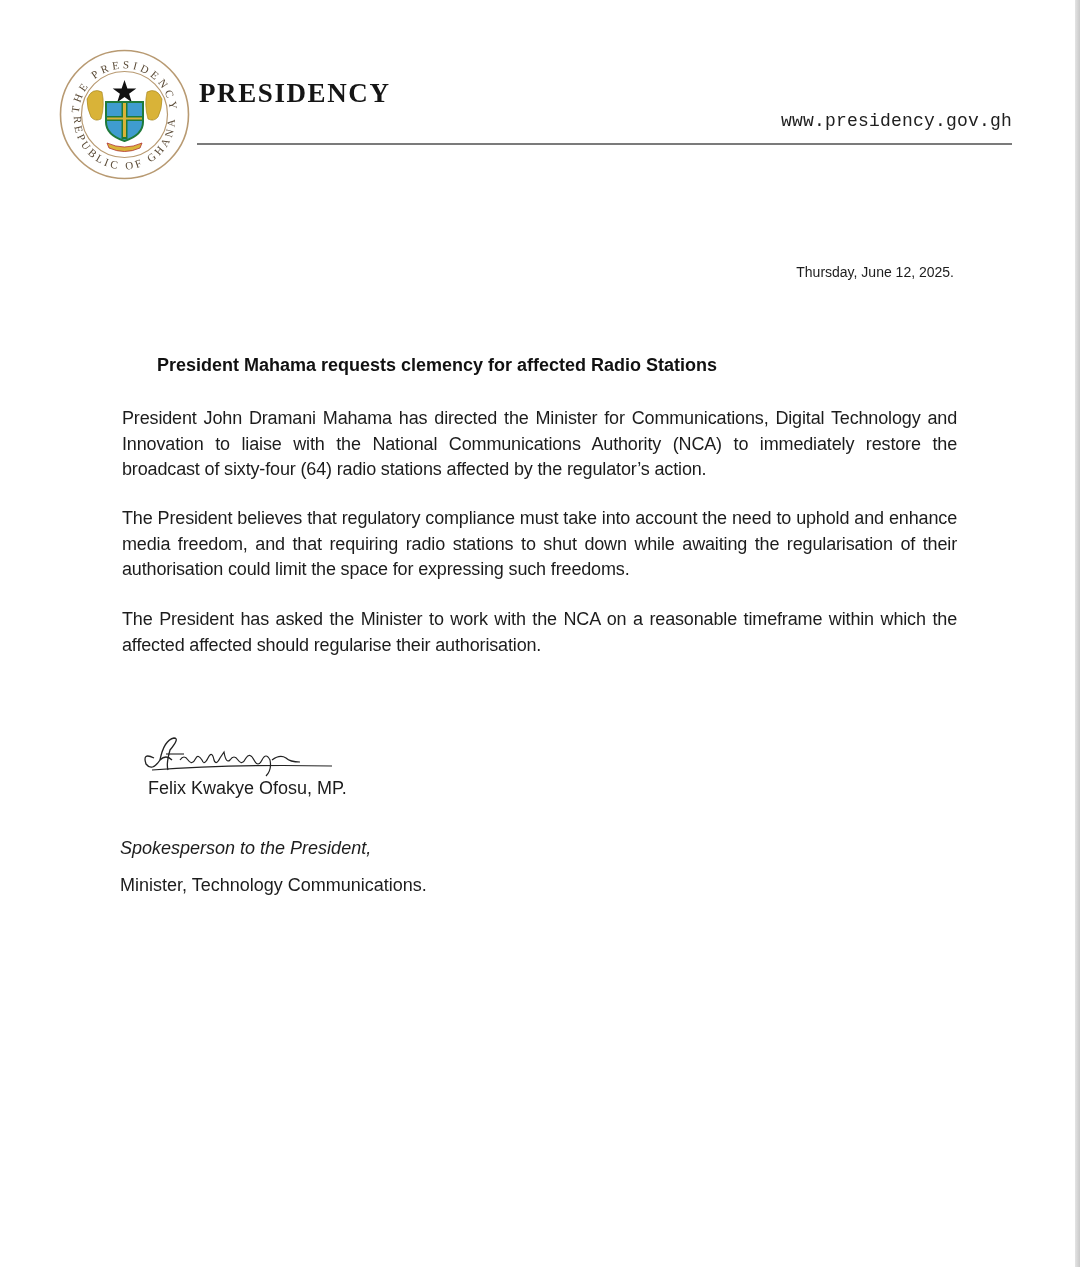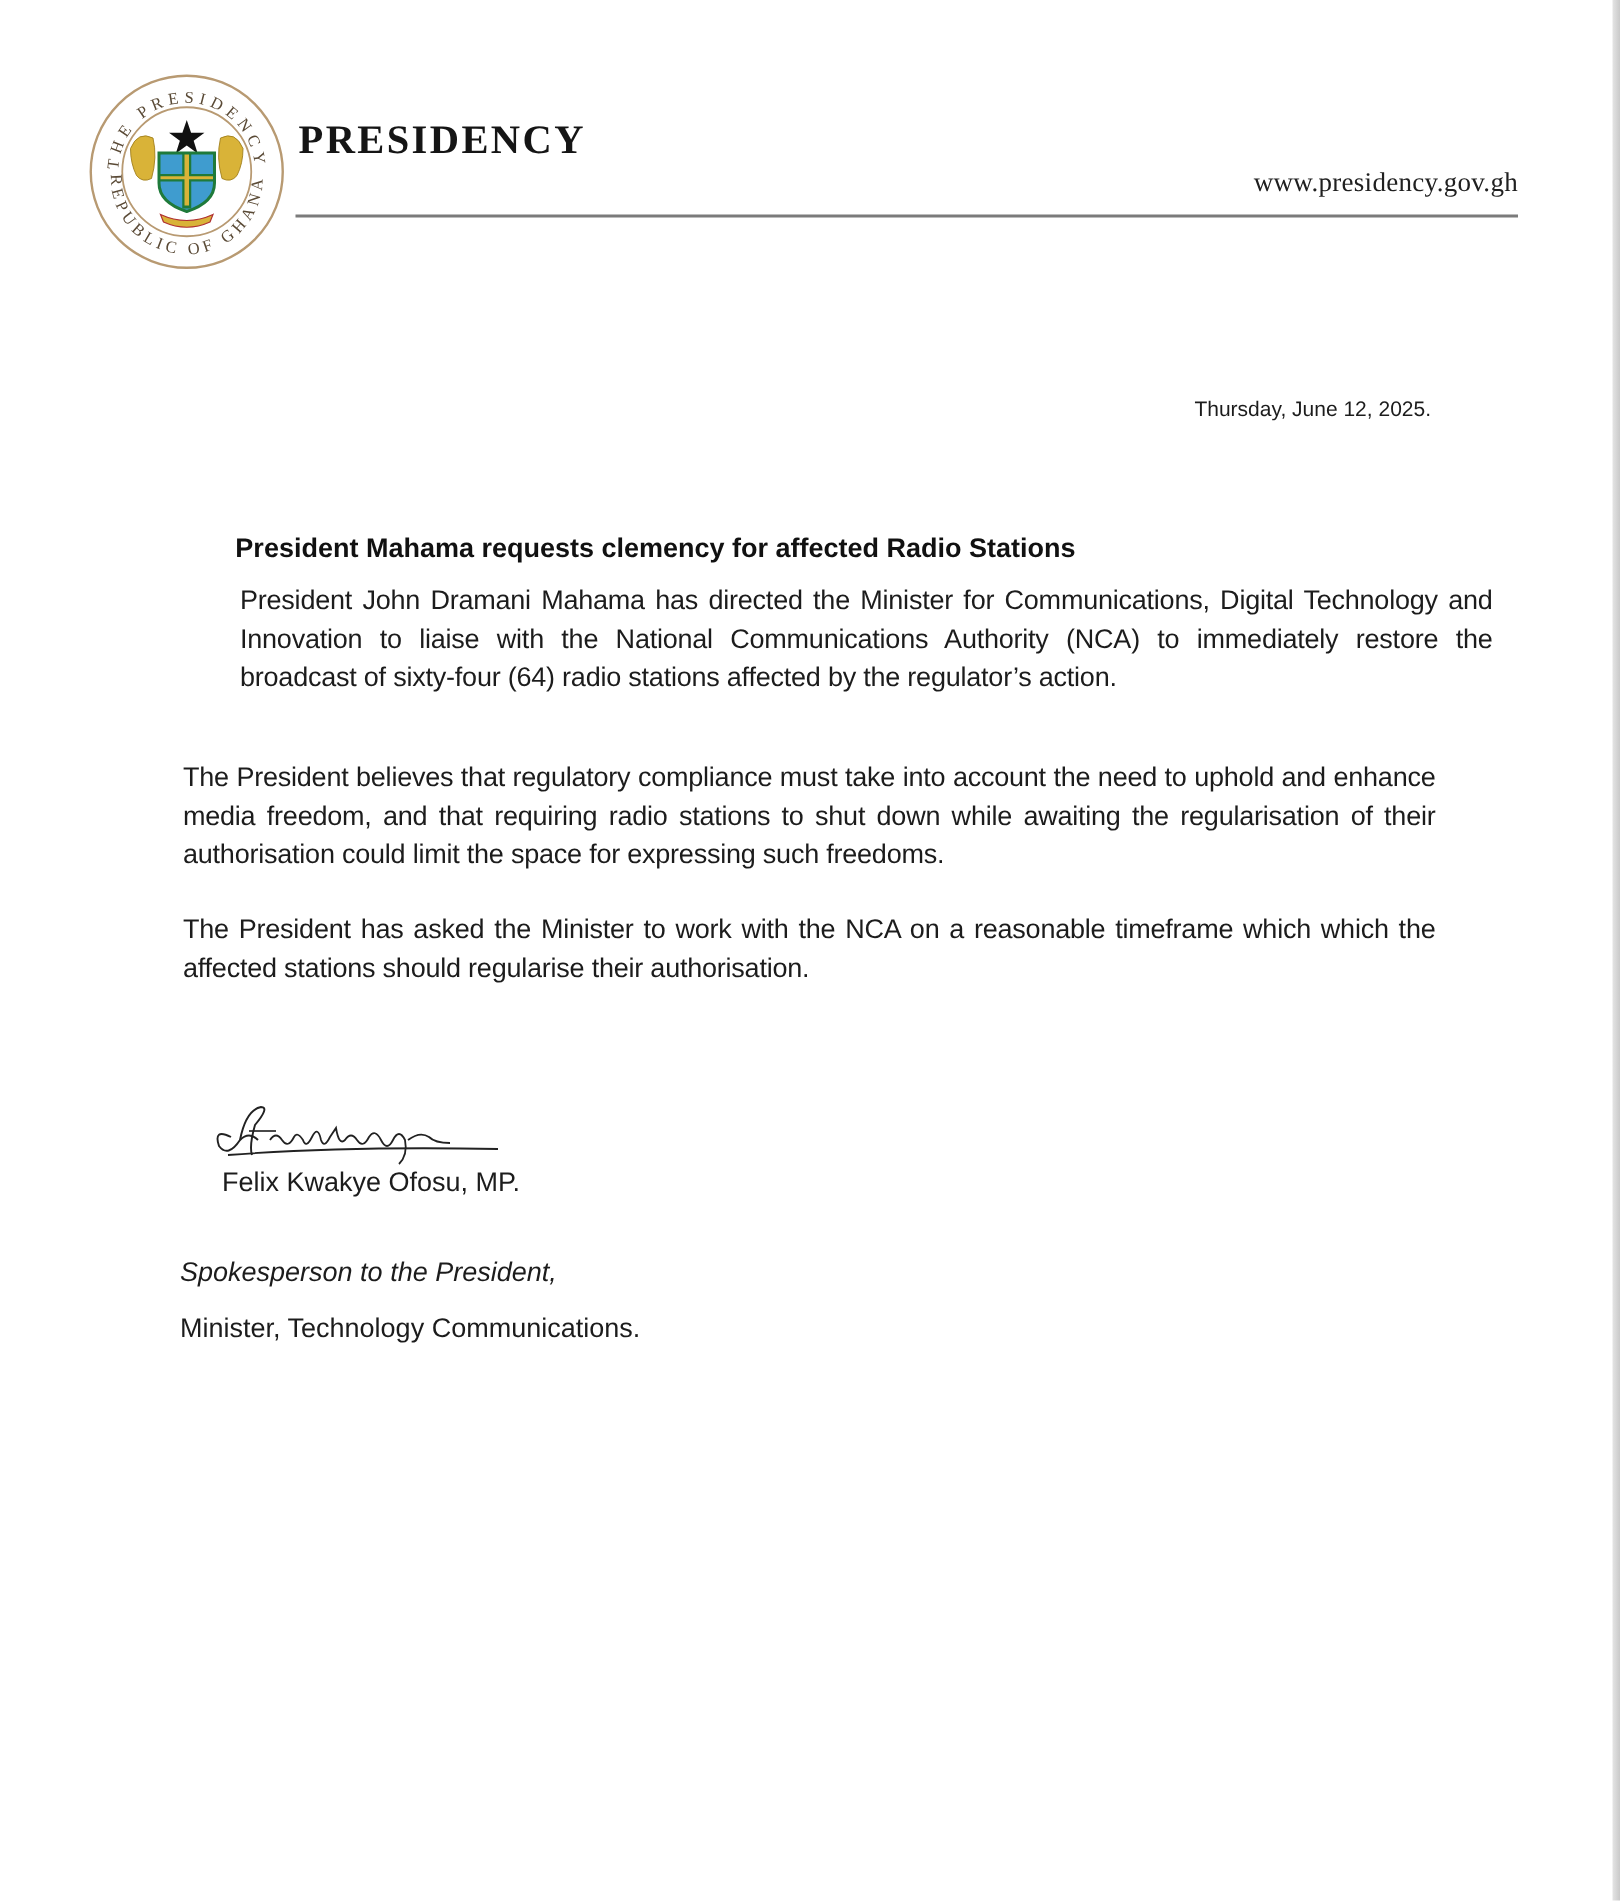--- a/index.html
+++ b/index.html
@@ -13,31 +13,31 @@
     }
     .seal { position: absolute; left: 57px; top: 47px; width: 135px; height: 135px; }
     .brand { position: absolute; left: 199px; top: 80px; }
     .brand-line {
       font-family: "Liberation Serif", "DejaVu Serif", serif; font-weight: bold;
       font-size: 27px; letter-spacing: 1.6px; line-height: 26px; color: #151515;
     }
     .brand-line.second { font-weight: normal; -webkit-text-stroke: 0.5px #151515; }
     .website {
       position: absolute; right: 68px; top: 111px; font-size: 20px; color: #202020;
-      font-family: Liberation Serif, serif; font-size: 18px; letter-spacing: 0.2px;
+      font-family: Liberation Mono, monospace; font-size: 18px; letter-spacing: 0.2px;
     }
     .header-rule { position: absolute; left: 197px; top: 143px; width: 815px; height: 2px; background: #7b7b7b; }
     .date { position: absolute; right: 126px; top: 264px; font-size: 14px; color: #1c1c1c; }
     .title { position: absolute; left: 0; width: 876px; top: 355px; text-align: center; font-weight: bold; font-size: 18px; color: #111; }
     .title span { position: relative; left: -1px; }
     .para {
       position: absolute; left: 122px; width: 835px; font-size: 18px; line-height: 25.5px;
       text-align: justify; color: #1c1c1c; letter-spacing: -0.15px;
     }
-    .p1 { top: 388px; margin-left: 38px; }
+    .p1 { top: 406px; }
     .p2 { top: 506px; }
     .p3 { top: 607px; }
     .signature { position: absolute; left: 140px; top: 730px; width: 200px; height: 50px; }
     .sig-line { position: absolute; left: 120px; font-size: 18px; color: #1c1c1c; }
     .s1 { top: 778px; margin-left: 28px; }
     .s2 { top: 838px; font-style: italic; }
     .s3 { top: 875px; }
   </style>
 </head>
 <body>
@@ -78,21 +78,21 @@
 
 <div class="website">www.presidency.gov.gh</div>
 <div class="header-rule"></div>
 
 <div class="date">Thursday, June 12, 2025.</div>
 
 <div class="title"><span>President Mahama requests clemency for affected Radio Stations</span></div>
 
 <div class="para p1">President John Dramani Mahama has directed the Minister for Communications, Digital Technology and Innovation to liaise with the National Communications Authority (NCA) to immediately restore the broadcast of sixty-four (64) radio stations affected by the regulator’s action.</div>
 <div class="para p2">The President believes that regulatory compliance must take into account the need to uphold and enhance media freedom, and that requiring radio stations to shut down while awaiting the regularisation of their authorisation could limit the space for expressing such freedoms.</div>
-<div class="para p3">The President has asked the Minister to work with the NCA on a reasonable timeframe which which the affected stations should regularise their authorisation.</div>
+<div class="para p3">The President has asked the Minister to work with the NCA on a reasonable timeframe within which the affected affected should regularise their authorisation.</div>
 
 <svg class="signature" viewBox="0 0 200 50">
   <path d="M14 28 Q2 22 6 34 Q12 42 20 30 Q26 24 32 30" fill="none" stroke="#222" stroke-width="1.3"></path>
   <path d="M20 30 Q24 10 34 8 Q40 8 30 20 Q26 34 28 40" fill="none" stroke="#222" stroke-width="1.3"></path>
   <path d="M26 24 L44 24" fill="none" stroke="#222" stroke-width="1.1"></path>
   <path d="M40 30 Q44 24 48 30 Q52 36 56 28 Q58 24 62 30 Q64 36 68 28 Q72 20 74 30 Q76 36 80 28 L84 22 Q86 34 90 30 Q94 24 98 30 Q102 36 106 28 Q110 22 114 30 Q118 38 122 30 Q126 22 130 30 Q132 40 126 46" fill="none" stroke="#222" stroke-width="1.2"></path>
   <path d="M132 30 Q140 24 146 28 Q150 32 160 32" fill="none" stroke="#222" stroke-width="1.2"></path>
   <path d="M12 40 Q90 34 192 36" fill="none" stroke="#222" stroke-width="1.2"></path>
 </svg>
 

